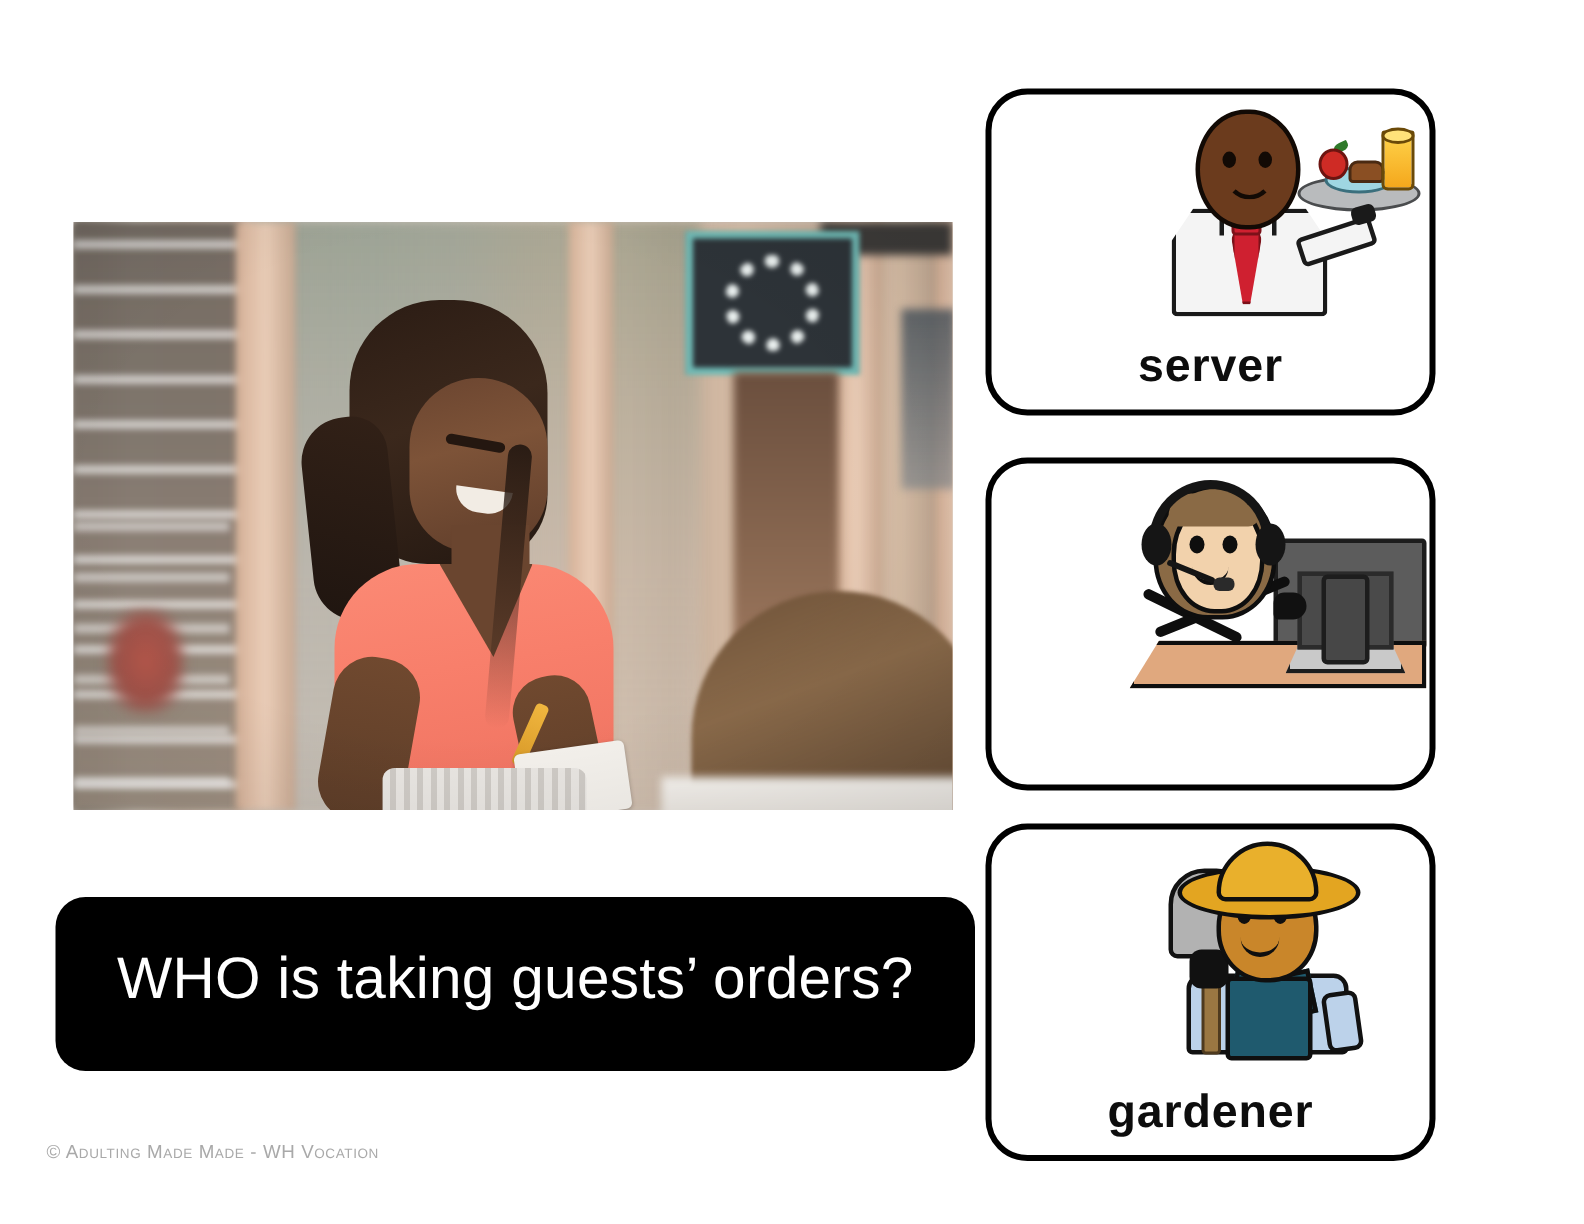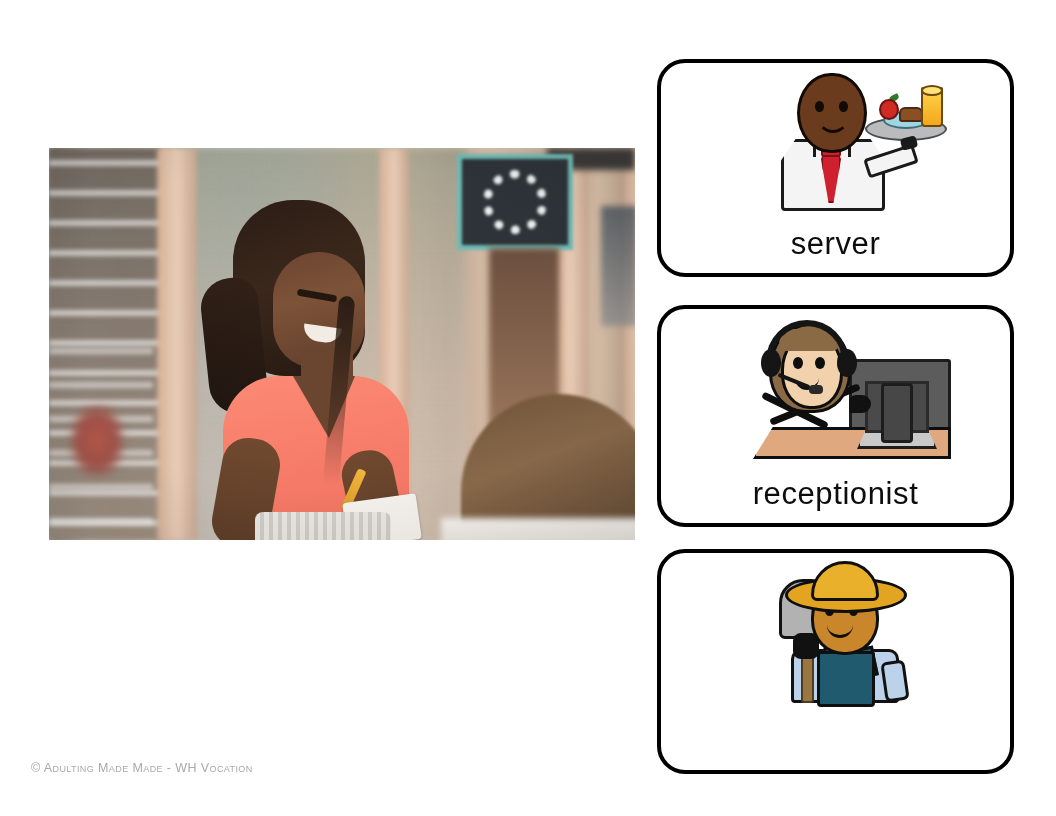--- a/index.html
+++ b/index.html
@@ -318,29 +318,30 @@
   .answers {
     position: absolute;
     left: 657px;
     top: 59px;
     width: 362px;
     height: 715px;
   }
   .answer-card {
     position: absolute;
     left: 0;
-    width: 357px;
+    width: 300px;
     box-sizing: border-box;
     background: #ffffff;
     border: 4px solid #000000;
     border-radius: 28px;
     display: flex;
     flex-direction: column;
     align-items: center;
     justify-content: flex-start;
+    font-weight: bold;
   }
   .answer-card.c1 { top: 0;   height: 218px; }
   .answer-card.c2 { top: 246px; height: 222px; }
   .answer-card.c3 { top: 490px; height: 225px; }
 
   .card-art {
     position: relative;
     width: 100%;
     flex: 1 1 auto;
     min-height: 0;
@@ -725,20 +726,26 @@
         <div class="w-pad"></div>
         <div class="w-skirt"></div>
       </div>
 
       <div class="ph-guest"></div>
       <div class="ph-guest-sh"></div>
       <div class="photo-vignette"></div>
     </div>
   </div>
 
+  <div class="question-banner">
+    <div class="question-text">
+      <span>WHO is taking guests’</span>
+      <span>orders?</span>
+    </div>
+  </div>
 
   <div class="footer-credit">© Adulting Made Made - WH Vocation</div>
 
   <div class="answers">
 
     <div class="answer-card c1">
       <div class="card-art">
         <div class="pic srv">
           <div class="tray"></div>
           <div class="plate"></div>
@@ -779,21 +786,20 @@
           <div class="eye l"></div>
           <div class="eye r"></div>
           <div class="mouth"></div>
           <div class="headband"></div>
           <div class="earcup l"></div>
           <div class="earcup r"></div>
           <div class="mic-arm"></div>
           <div class="mic"></div>
         </div>
       </div>
-      <div class="card-label">receptionist</div>
     </div>
 
     <div class="answer-card c3">
       <div class="card-art">
         <div class="pic gar">
           <div class="shirt"></div>
           <div class="armR"></div>
           <div class="collar"></div>
           <div class="strap-l"></div>
           <div class="strap-r"></div>
@@ -802,16 +808,17 @@
           <div class="blade"></div>
           <div class="grip"></div>
           <div class="head"></div>
           <div class="eye l"></div>
           <div class="eye r"></div>
           <div class="mouth"></div>
           <div class="hat-brim"></div>
           <div class="hat-top"></div>
         </div>
       </div>
+      <div class="card-label">gardener</div>
     </div>
 
   </div>
 </div>
 
 </body></html>

